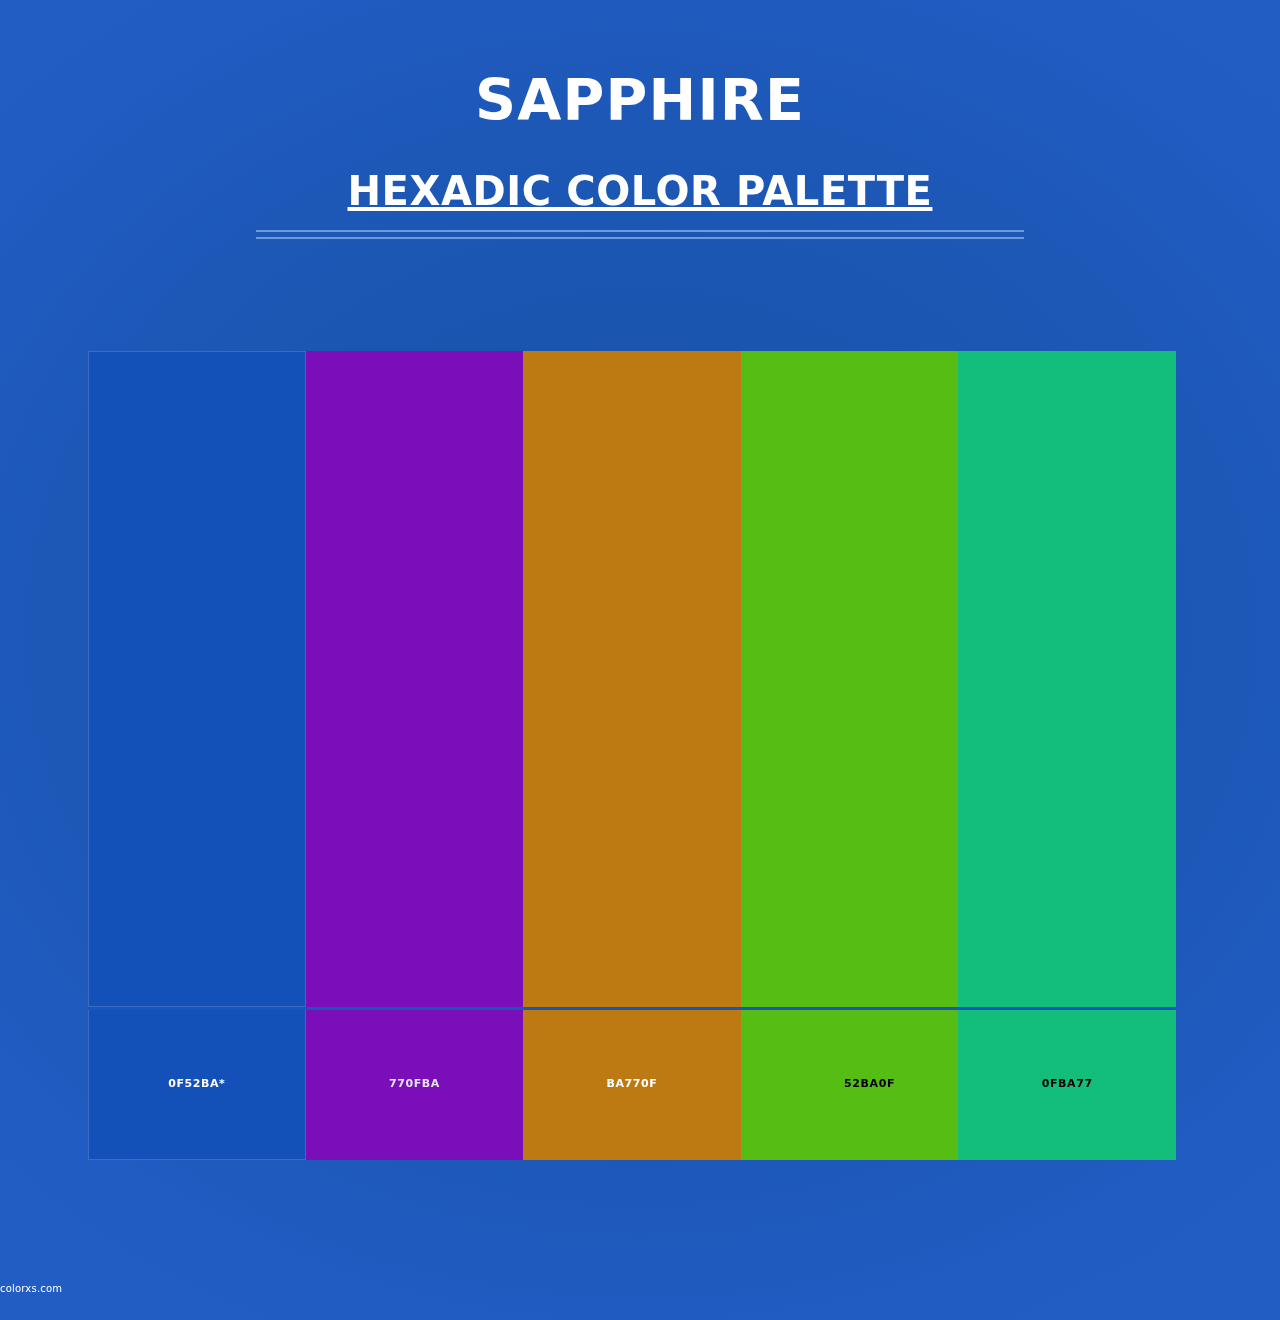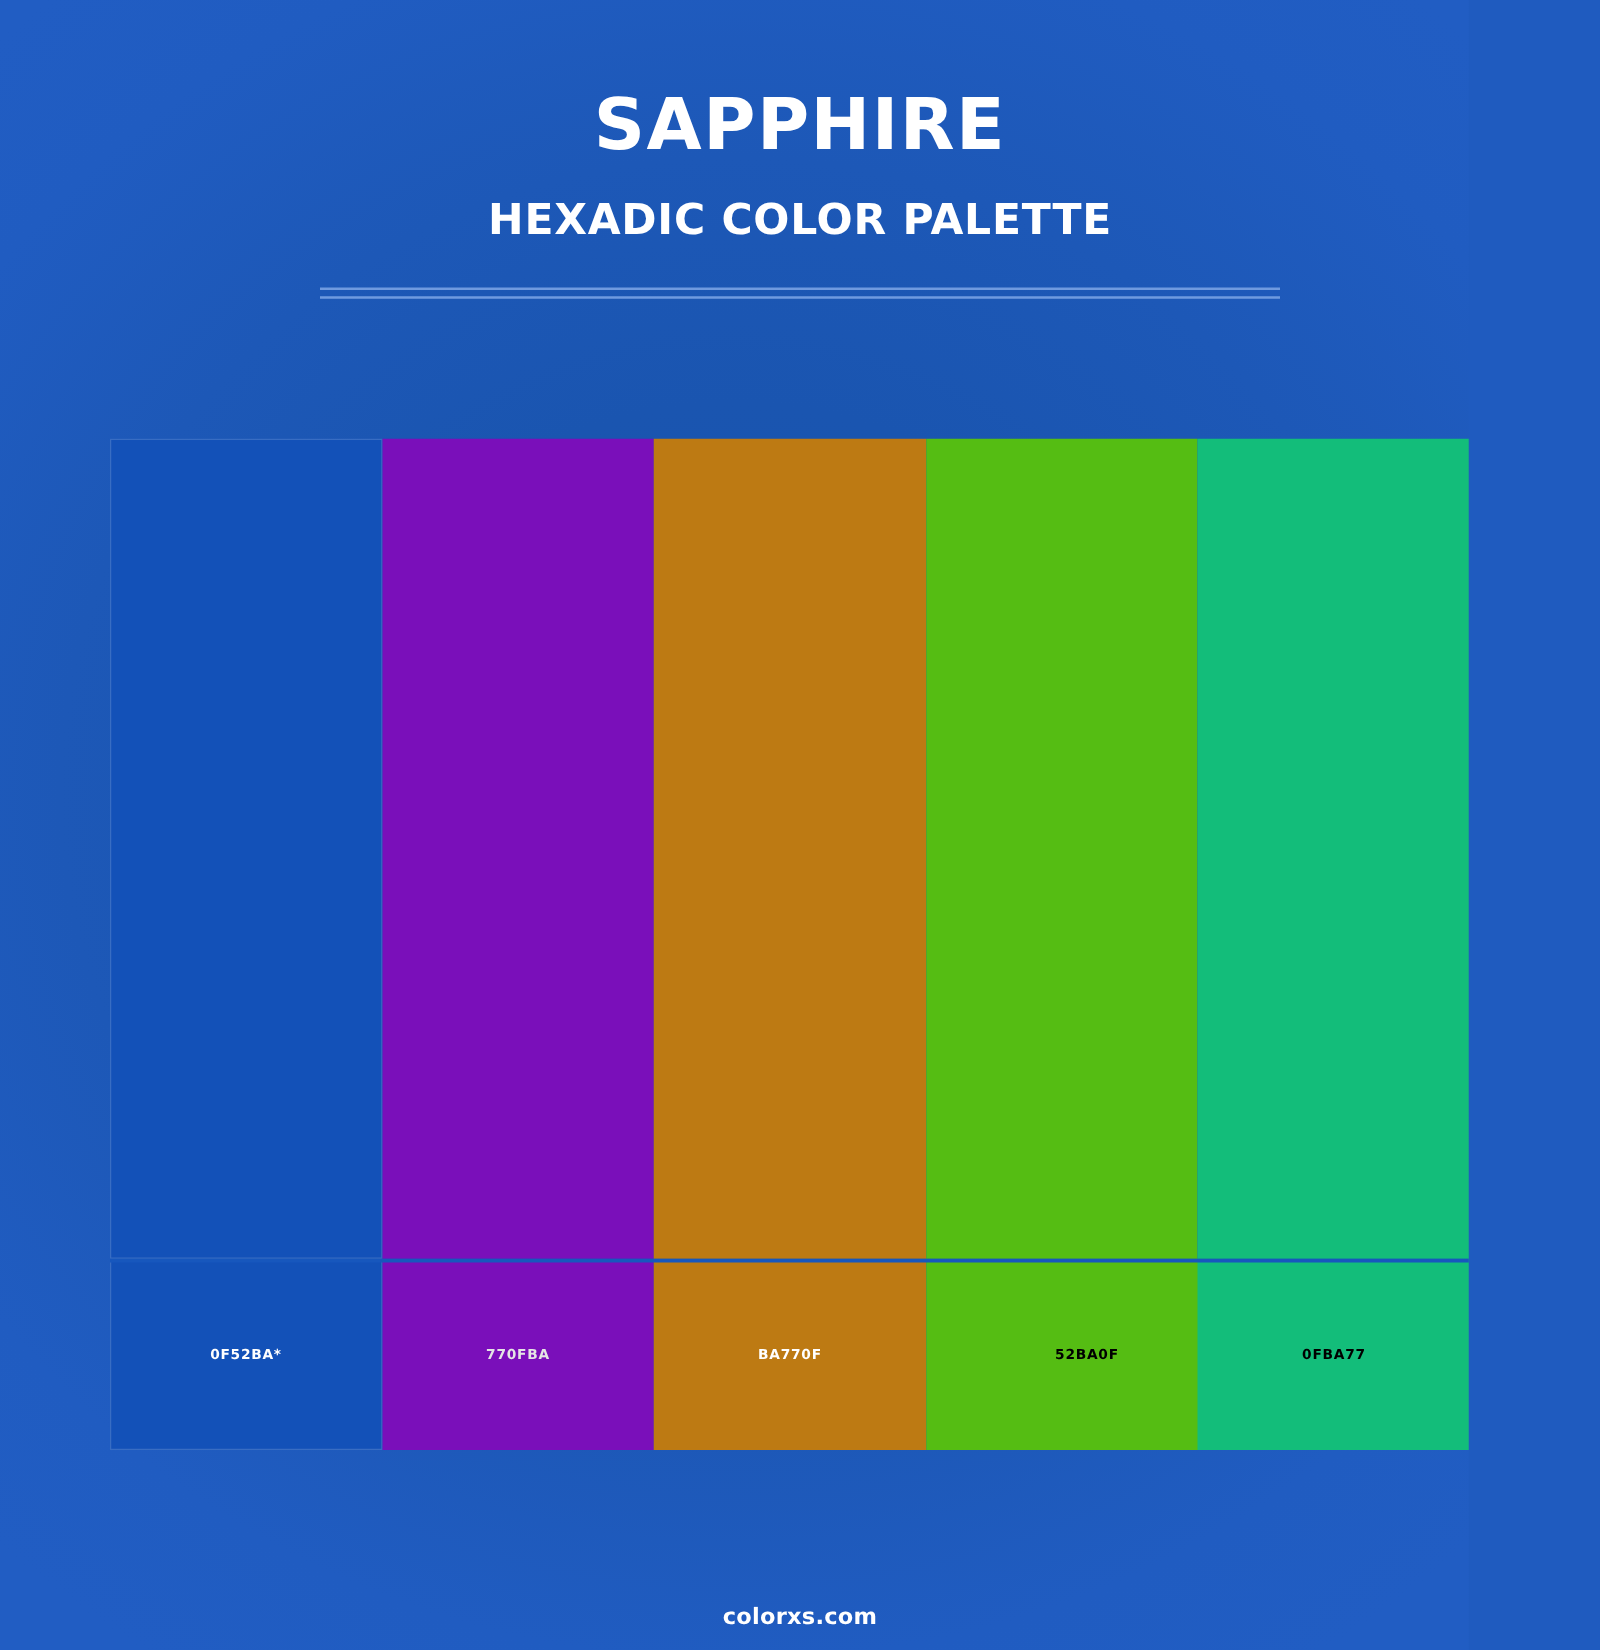--- a/index.html
+++ b/index.html
@@ -9,21 +9,21 @@
   body {
     width: 1280px;
     height: 1320px;
     overflow: hidden;
     font-family: "DejaVu Sans", sans-serif;
     background: #1f5bbf;
   }
 
   #page {
     position: relative;
-    width: 1175px;
+    width: 1280px;
     height: 1320px;
     background:
       radial-gradient(ellipse 74% 62% at 50% 48%,
         #1a53ab 0%,
         #1a55b0 38%,
         #1d58b7 62%,
         #205cc1 85%,
         #215dc3 100%);
     overflow: hidden;
   }
@@ -42,28 +42,29 @@
     padding-top: 72px;
     font-size: 57px;
     font-weight: bold;
     letter-spacing: 1.2px;
     color: #ffffff;
     line-height: 1.0;
     font-family: "DejaVu Sans", sans-serif;
   }
 
   #subtitle {
-    margin: 0;
+    margin: 12px;
     padding-top: 30px;
-    font-size: 34px;
+    font-size: 40px;
     font-weight: bold;
     letter-spacing: 0.6px;
     color: #ffffff;
     line-height: 1.0;
     font-family: "DejaVu Sans", sans-serif;
+    text-decoration: underline;
   }
 
   #rule {
     position: absolute;
     left: 256px;
     top: 230px;
     width: 768px;
     height: 9px;
   }
   #rule .rule-line {
@@ -128,23 +129,22 @@
     box-sizing: border-box;
     border: 1px solid rgba(255,255,255,0.16);
   }
 
   
   #footer {
     position: absolute;
     left: 0;
     top: 1283px;
     width: 1280px;
-    text-align: center;
-    font-size: 18px;
-    font-weight: bold;
+    font-size: 10px;
+    font-weight: normal;
     color: #ffffff;
     letter-spacing: 0.2px;
     font-family: "DejaVu Sans", sans-serif;
   }
 </style>
 </head>
 <body>
 
 <div id="page">
 

